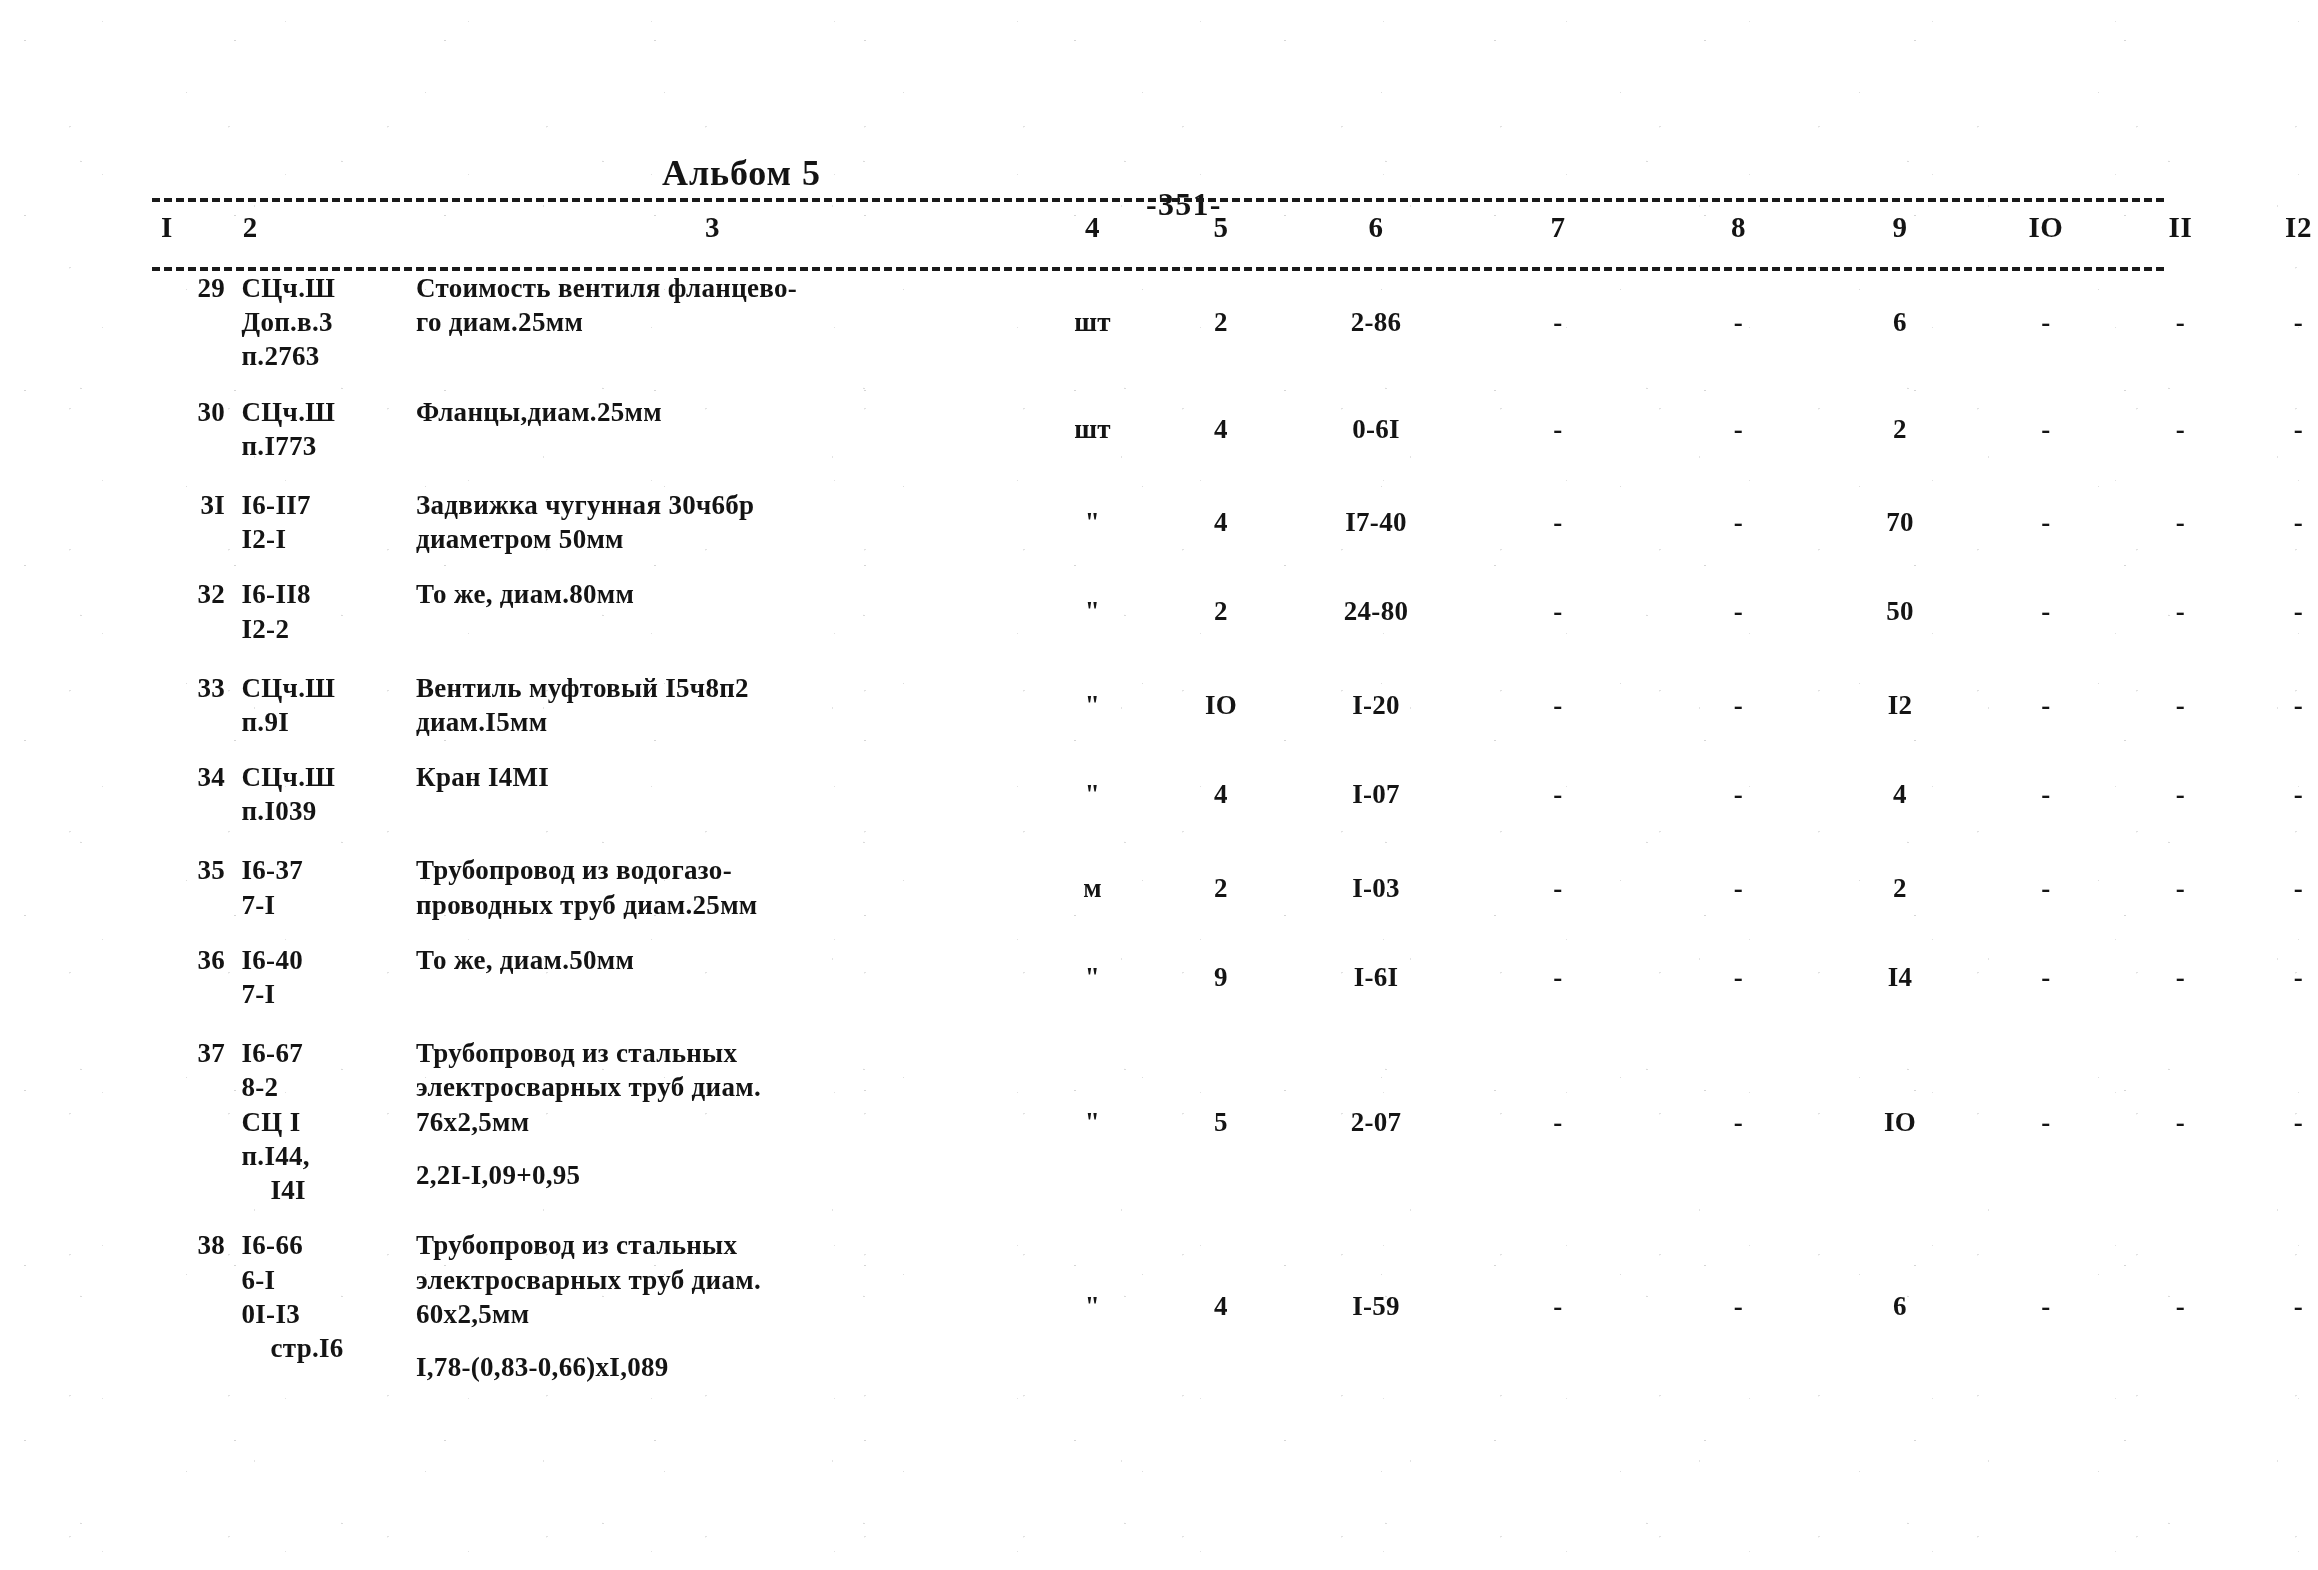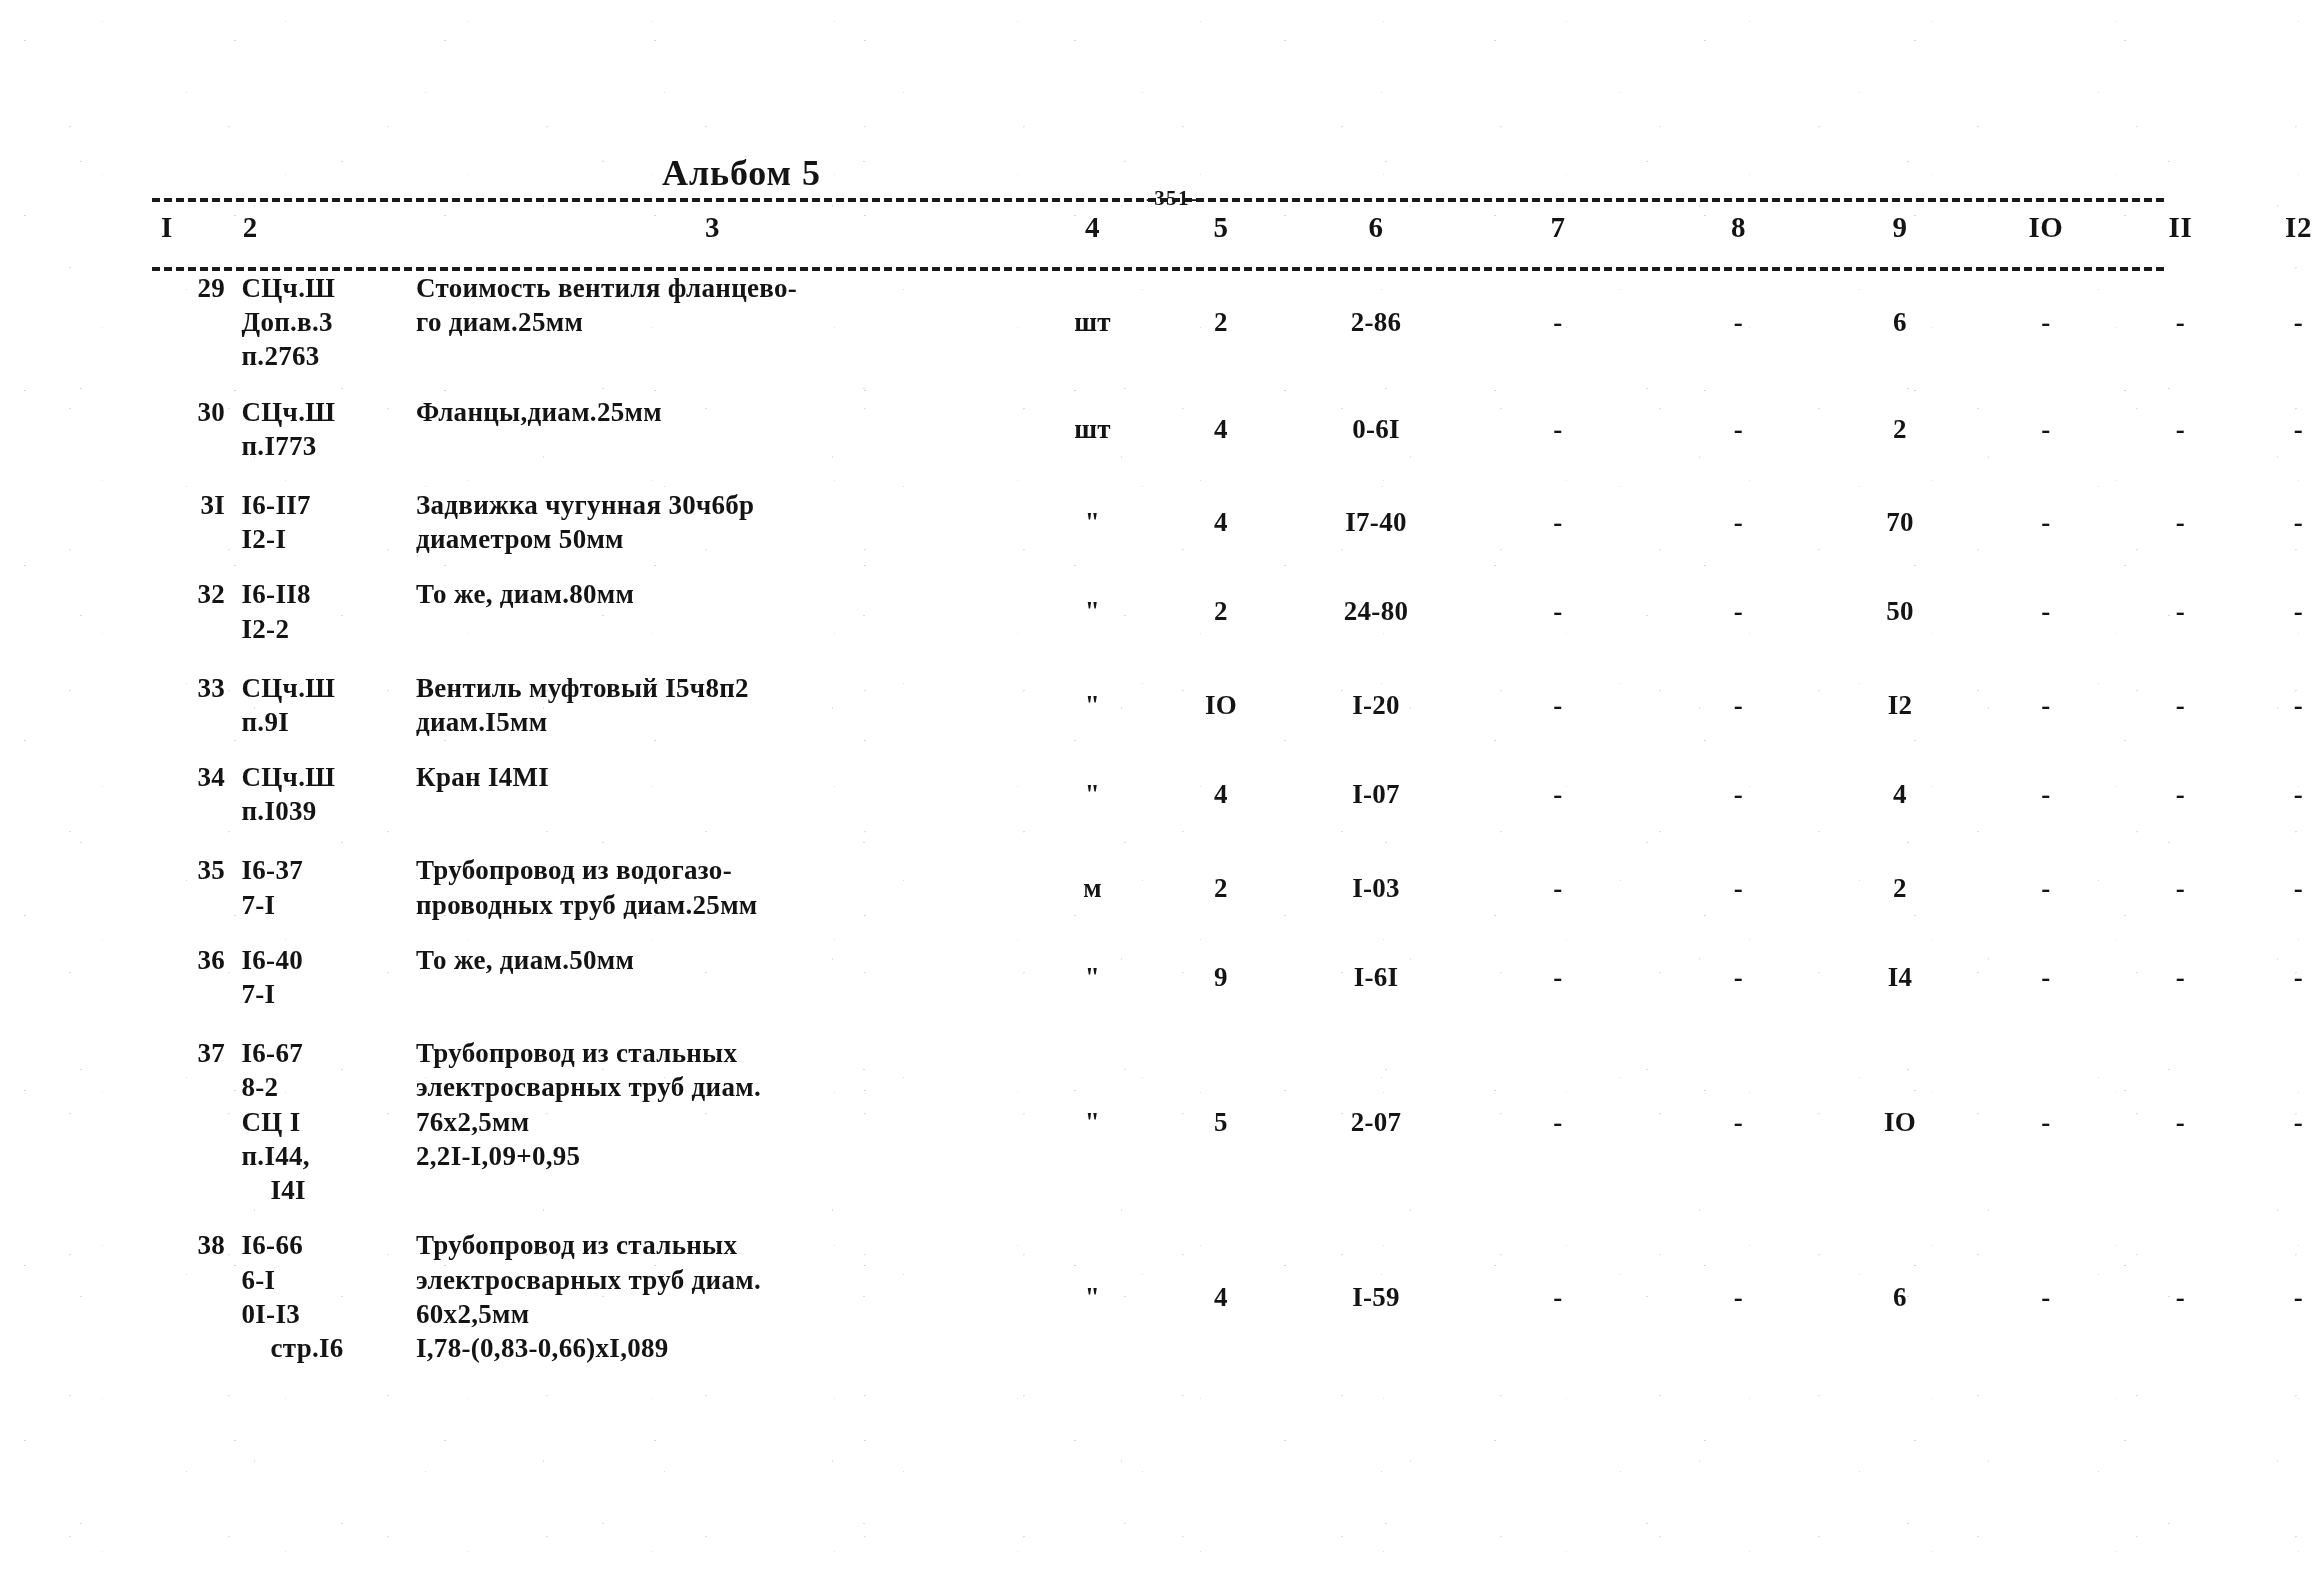--- a/index.html
+++ b/index.html
@@ -25,21 +25,21 @@
   .page{position:absolute;inset:0;}
 
   
   .hdr{position:absolute;top:75px;left:0;width:100%;height:70px;}
   .album{
     position:absolute;left:662px;top:77px;
     font-size:36px;letter-spacing:0.9px;font-weight:700;
   }
   .pageno{
     position:absolute;left:1146px;top:111px;
-    font-size:21px;letter-spacing:1.3px;font-weight:700;
+    font-size:32px;letter-spacing:1.3px;font-weight:700;
   }
 
   
   .dashrule{
     position:absolute;left:152px;width:2012px;height:0;
     border-top:4.4px dashed #1a1a1a;
   }
   .dashrule.top{top:198px;}
   .dashrule.bot{top:267px;}
 
@@ -79,21 +79,21 @@
   .row td.c2{text-align:left;padding-left:16.5px;font-weight:700;letter-spacing:0.3px;}
   .row td.c3{text-align:left;padding-left:20px;font-weight:700;letter-spacing:0.3px;}
   .row td.c4,.row td.c5,.row td.c6,.row td.c7,
   .row td.c8,.row td.c9,.row td.c10,.row td.c11,.row td.c12{
     text-align:center;font-weight:700;letter-spacing:0.3px;
   }
   .mid{vertical-align:middle !important;}
 
   .ln{display:block;white-space:pre;}
   .ln.ind{padding-left:29px;}
-  .ln.gap{}
+  .ln.gap{margin-top:19px;}
 
   
   .j1{transform:translateY(-0.6px);}
   .j2{transform:translateY(0.6px);}
 </style>
 </head>
 <body>
 
 <div class="page">
 

